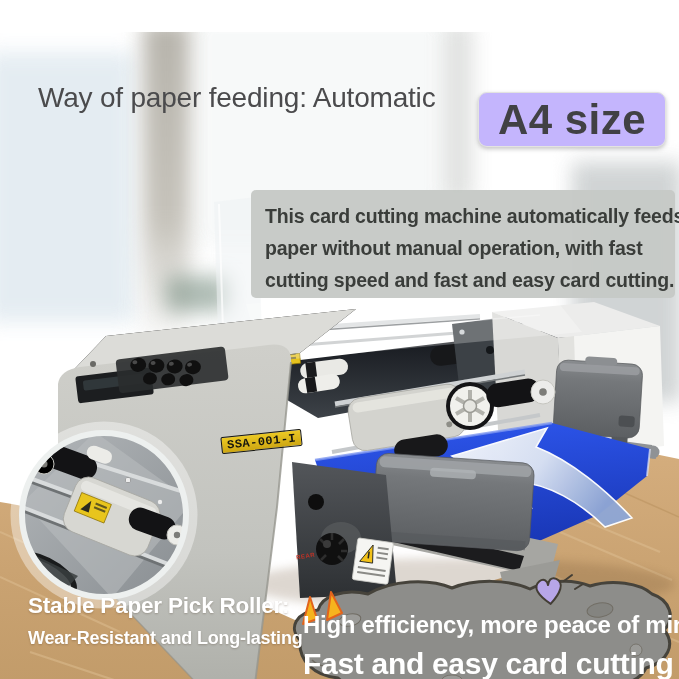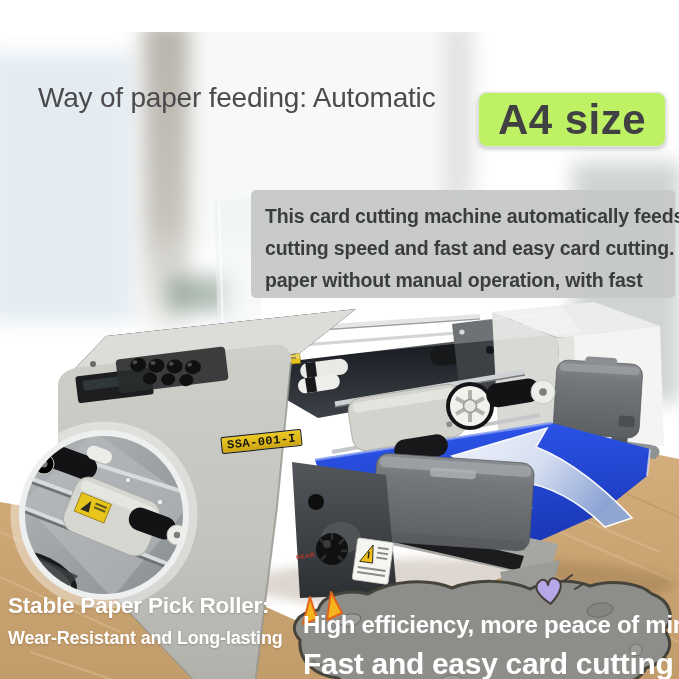--- a/index.html
+++ b/index.html
@@ -8,21 +8,21 @@
     font-family:"Liberation Sans","DejaVu Sans",sans-serif;
     background:linear-gradient(180deg,#eaeeef 0%,#e5e9ea 40%,#dcе0e2 60%,#d8dcde 72%);
     margin-top:32px;
   }
   .blur{position:absolute;filter:blur(10px);}
   
   .title-line{position:absolute;left:38px;color:#4b4b4d;font-size:28px;letter-spacing:-0.2px;white-space:nowrap;}
   #title1{top:50px;} #title2{top:97px;}
   #size-badge{
     position:absolute;left:478px;top:60px;width:186px;height:53px;
-    background:#bef264;border:1px solid #e3e3e1;border-radius:9px;
+    background:#c4b5fd;border:1px solid #e3e3e1;border-radius:9px;
     box-shadow:0 2px 4px rgba(90,90,90,.35);
     display:flex;align-items:center;justify-content:center;
     font-size:42px;font-weight:600;color:#414144;letter-spacing:0.5px;
   }
   #desc-box{
     position:absolute;left:251px;top:158px;width:424px;height:108px;
     background:rgba(198,201,198,.96);border-radius:5px;
     padding:10px 0 0 14px;box-sizing:border-box;
   }
   .desc-line{font-size:19.5px;font-weight:bold;color:#3a3d3a;line-height:32px;white-space:nowrap;letter-spacing:-0.2px;}
@@ -30,21 +30,21 @@
     position:absolute;left:221px;top:401px;transform:rotate(-6deg);
     background:linear-gradient(180deg,#ecc924,#cda612);
     border:1.6px solid #15150f;border-radius:2px;color:#15150f;
     font-family:"Liberation Mono","DejaVu Sans Mono",monospace;
     font-weight:bold;font-size:12px;letter-spacing:0.5px;padding:1px 5px 0 5px;
   }
   #rear-label{
     position:absolute;left:296px;top:521px;transform:rotate(-9deg);
     color:#c03226;font-size:6px;font-weight:bold;letter-spacing:0.5px;
   }
-  #roller-callout{position:absolute;left:8px;top:561px;color:#ffffff;text-shadow:0 1px 2px rgba(60,40,20,.25);}
+  #roller-callout{position:absolute;left:28px;top:561px;color:#ffffff;text-shadow:0 1px 2px rgba(60,40,20,.25);}
   #roller-title{font-size:22.5px;font-weight:bold;letter-spacing:-0.2px;}
   .roller-line{font-size:18px;font-weight:600;margin-top:9px;letter-spacing:-0.2px;}
   #blob-text{position:absolute;left:303px;top:579px;width:360px;text-align:center;color:#ffffff;}
   .blob-line1{font-size:24px;font-weight:bold;white-space:nowrap;letter-spacing:-0.3px;}
   .blob-line2{font-size:30px;font-weight:bold;margin-top:8px;white-space:nowrap;letter-spacing:-0.3px;}
 </style>
 </head>
 <body>
 
 <div id="stage">
@@ -372,22 +372,22 @@
       </g>
     </g>
   </svg>
 
   <div class="title-line" id="title1">Way of paper feeding: Automatic</div>
 
   <div id="size-badge">A4 size</div>
 
   <div id="desc-box">
     <div class="desc-line">This card cutting machine automatically feeds</div>
+    <div class="desc-line">paper without manual operation, with fast</div>
     <div class="desc-line">cutting speed and fast and easy card cutting.</div>
-    <div class="desc-line">paper without manual operation, with fast</div>
   </div>
 
   <div id="model-label">SSA-001-I</div>
   <div id="rear-label">REAR</div>
 
   <div id="roller-callout">
     <div id="roller-title">Stable Paper Pick Roller:</div>
     <div class="roller-line">Wear-Resistant and Long-lasting</div>
   </div>
 

